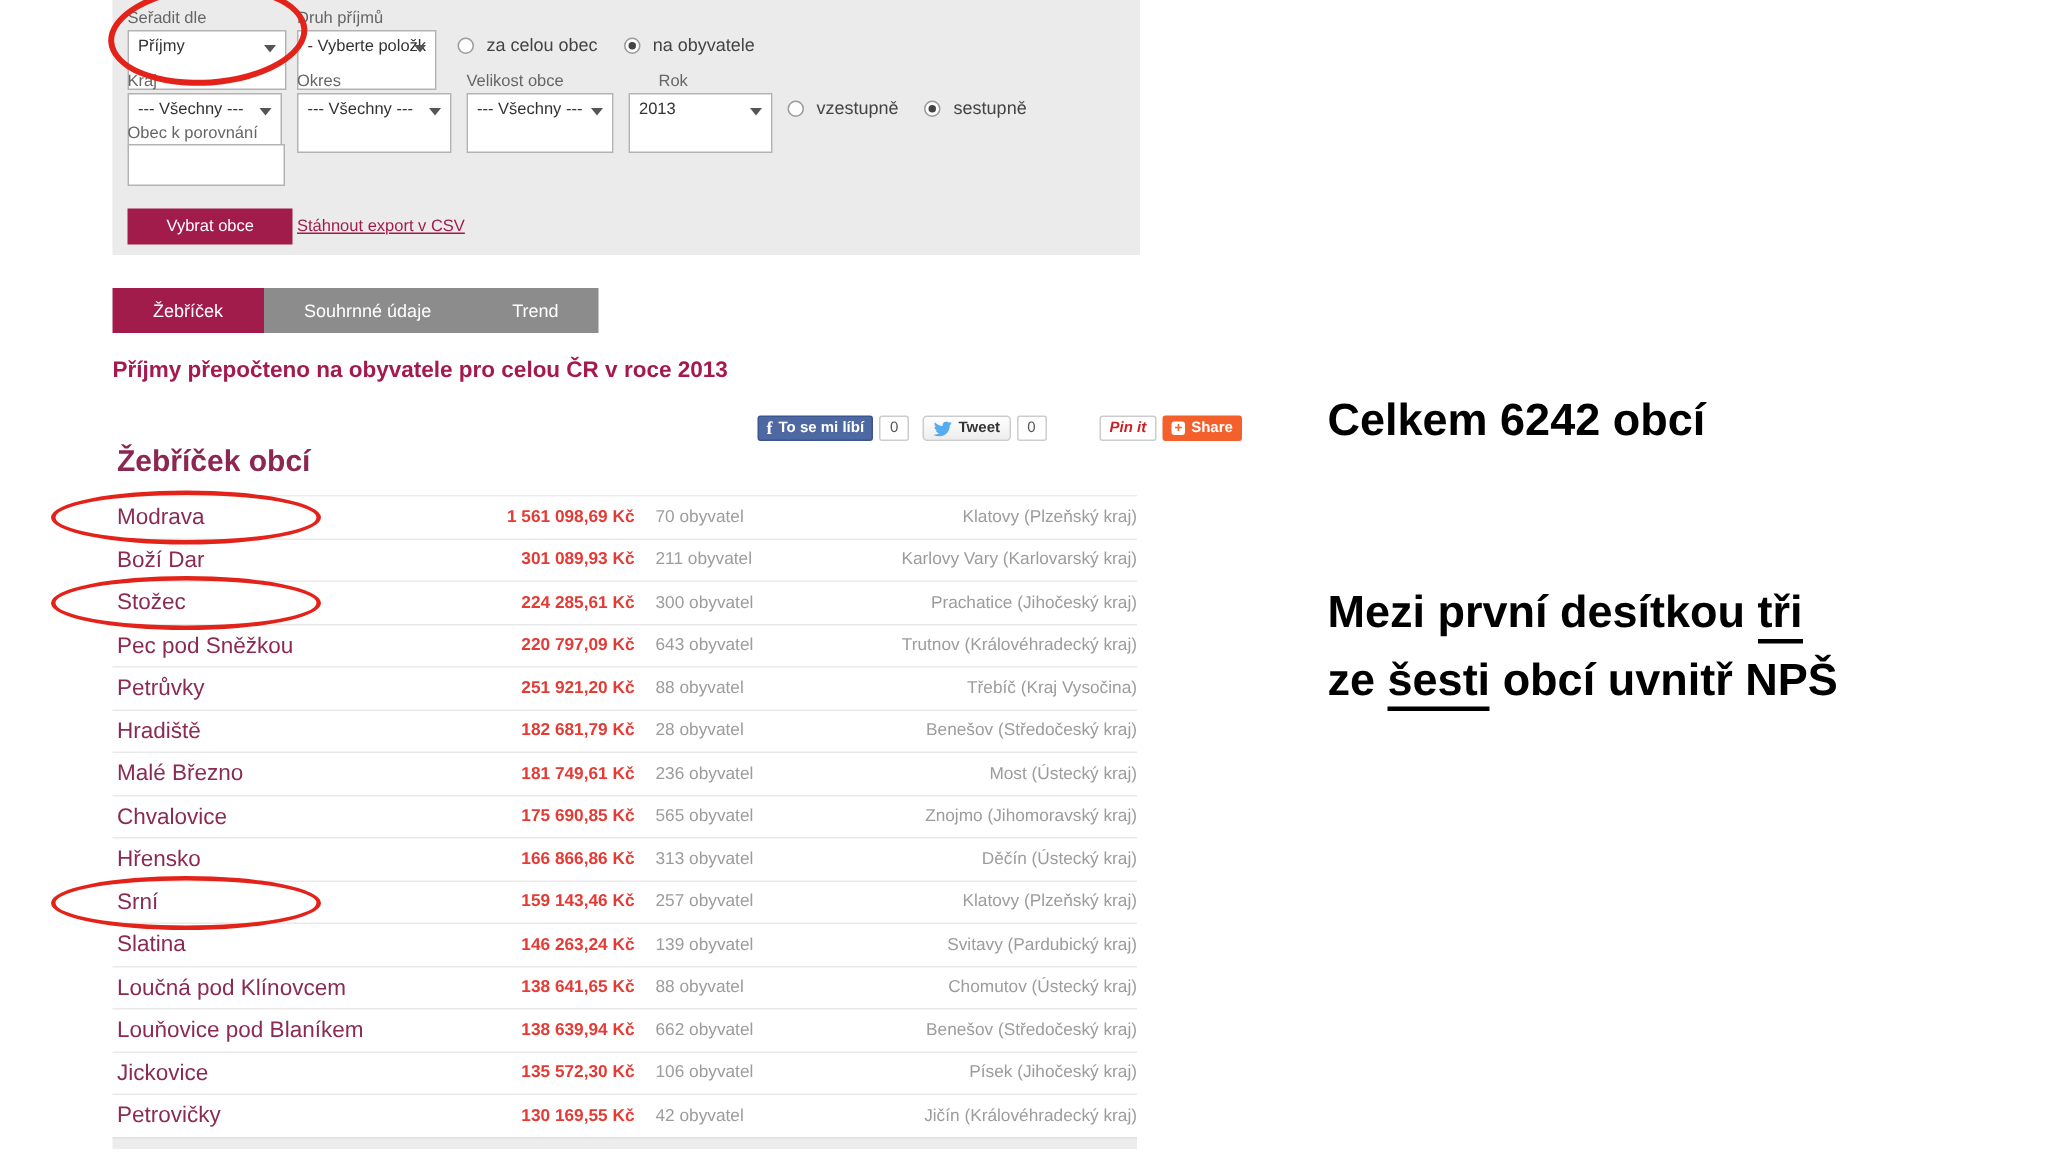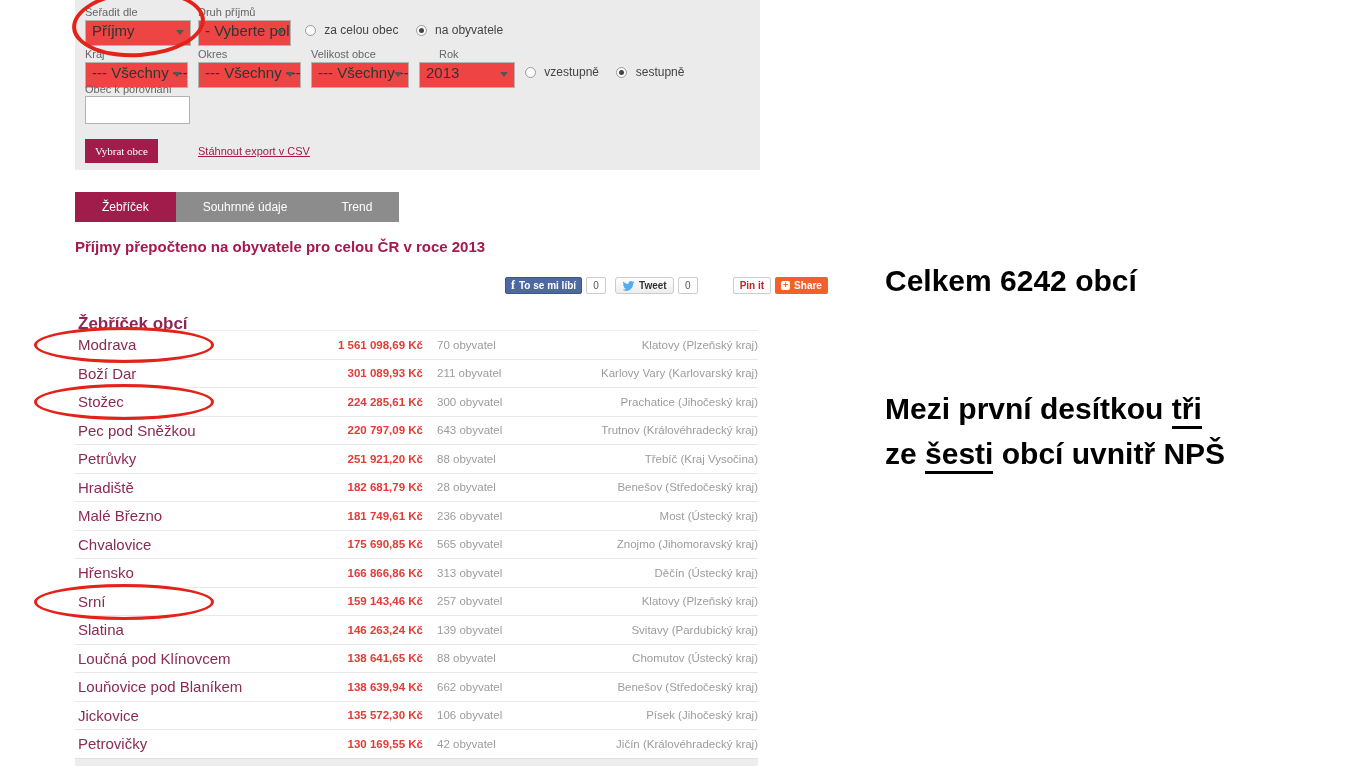--- a/index.html
+++ b/index.html
@@ -2,33 +2,33 @@
 <html lang="cs"><head>
 <meta charset="utf-8">
 <style>
   * { margin:0; padding:0; box-sizing:border-box; }
   body { background:#fff; font-family:"Liberation Sans", sans-serif; }
   .page { position:relative; width:1366px; height:768px; background:#fff; overflow:hidden; }
 
   
   .form-panel { position:absolute; left:75px; top:0; width:685px; height:170px; background:#ebebeb; }
   .flabel { position:absolute; font-size:11px; color:#666; white-space:nowrap; }
-  .sel { position:absolute; height:26px; background:#ef4444; border:1px solid #b3b3b3; font-size:15px;
+  .sel { position:absolute; height:40px; background:#ffffff; border:1px solid #b3b3b3; font-size:11px;
          color:#333; line-height:20px; padding:0 20px 0 6px; white-space:nowrap; overflow:hidden; cursor:pointer; }
   .sel::after { content:""; position:absolute; right:6px; top:9px; border-left:4px solid transparent;
                 border-right:4px solid transparent; border-top:5px solid #555; }
   .inputbox { position:absolute; background:#fff; border:1px solid #b3b3b3; }
   .radio { display:inline-block; width:11px; height:11px; border-radius:50%; border:1px solid #9a9a9a;
            background:#fdfdfd; vertical-align:-2px; }
   .radio.checked::after { content:""; display:block; width:5px; height:5px; border-radius:50%; background:#444; margin:2px; }
   .radio-row { position:absolute; font-size:12px; color:#444; white-space:nowrap; }
   .radio-row .opt { margin-right:14px; cursor:pointer; }
   .radio-row .opt span.lbl { margin-left:5px; }
   .btn-primary { position:absolute; background:#a11c4a; color:#fff; border:none; font-size:11px;
-                 font-family:Liberation Serif, serif; padding:6px 10px; cursor:pointer; }
+                 font-family:Liberation Sans, sans-serif; padding:6px 26px; cursor:pointer; }
   .csv-link { position:absolute; font-size:11px; color:#a11c4a; text-decoration:underline; cursor:pointer; white-space:nowrap; }
 
   
   .tabs { position:absolute; left:75px; top:192px; display:flex; height:30px; }
   .tab { color:#fff; font-size:12px; line-height:30px; padding:0 27px; background:#8c8c8c; cursor:pointer; white-space:nowrap; }
   .tab.active { background:#a11c4a; }
 
   
   .heading { position:absolute; left:75px; top:238px; font-size:15px; font-weight:bold; color:#a4194e; }
 
@@ -37,28 +37,28 @@
   .fb-btn { display:flex; align-items:center; background:#4e69a2; border:1px solid #3b5590; border-radius:2px;
             color:#fff; font-size:10px; font-weight:bold; height:17px; padding:0 5px; cursor:pointer; }
   .fb-f { font-size:12px; font-weight:bold; margin-right:4px; font-family:"Liberation Serif", serif; }
   .cnt { height:17px; min-width:20px; border:1px solid #ccc; background:#fff; border-radius:2px;
          font-size:10px; color:#555; text-align:center; line-height:15px; margin-left:4px; padding:0 3px; }
   .tweet-btn { display:flex; align-items:center; background:linear-gradient(#fff,#ededed); border:1px solid #ccc;
                border-radius:3px; height:17px; padding:0 6px; font-size:10px; font-weight:bold; color:#333;
                margin-left:9px; cursor:pointer; }
   .bird { width:13px; height:10px; margin-right:4px; }
   .pinit-btn { display:flex; align-items:center; background:#fefefe; border:1px solid #ccc; border-radius:2px;
-               height:17px; padding:0 6px; font-size:10px; font-weight:bold; color:#cb2027; margin-left:35px; cursor:pointer; }
+               height:17px; padding:0 6px; font-size:10px; font-weight:bold; color:#cb2027; margin-left:35px; cursor:pointer;font-style:italic; }
   .share-btn { display:flex; align-items:center; background:#f4602c; border-radius:2px; height:17px; padding:0 6px;
                font-size:10px; font-weight:bold; color:#fff; margin-left:4px; cursor:pointer; }
   .share-ic { display:inline-block; width:9px; height:9px; background:#fff; color:#f4602c; font-size:9px; line-height:9px;
               text-align:center; font-weight:bold; border-radius:2px; margin-right:4px; }
 
   
-  .table-title { position:absolute; left:78px; top:314px; font-size:17px; font-weight:bold; color:#8c2753;text-align:right; }
+  .table-title { position:absolute; left:78px; top:297px; font-size:20px; font-weight:bold; color:#8c2753;text-align:right; }
   .rank-table { position:absolute; left:75px; top:330px; width:683px; }
   .rrow { display:flex; align-items:center; height:28.5px; border-top:1px solid #e9e9e9; padding-left:3px; }
   .rrow:first-child { border-top:1px solid #ededed; }
   .c-name { width:235px; font-size:15px; color:#8b2a52; position:relative; cursor:pointer; white-space:nowrap; }
   .c-val  { width:110px; text-align:right; font-size:11.5px; font-weight:bold; color:#e43b35; white-space:nowrap; }
   .c-pop  { width:145px; margin-left:14px; font-size:11.5px; color:#9c9c9c; white-space:nowrap; }
   .c-dist { flex:1; text-align:right; font-size:11.5px; color:#9c9c9c; white-space:nowrap; }
   .row-ellipse { display:none; }
   .rrow.circled .row-ellipse { display:block; position:absolute; left:-44px; top:-9px; width:180px; height:36px;
                                border:3.5px solid #e3231a; border-radius:50%; pointer-events:none; }

